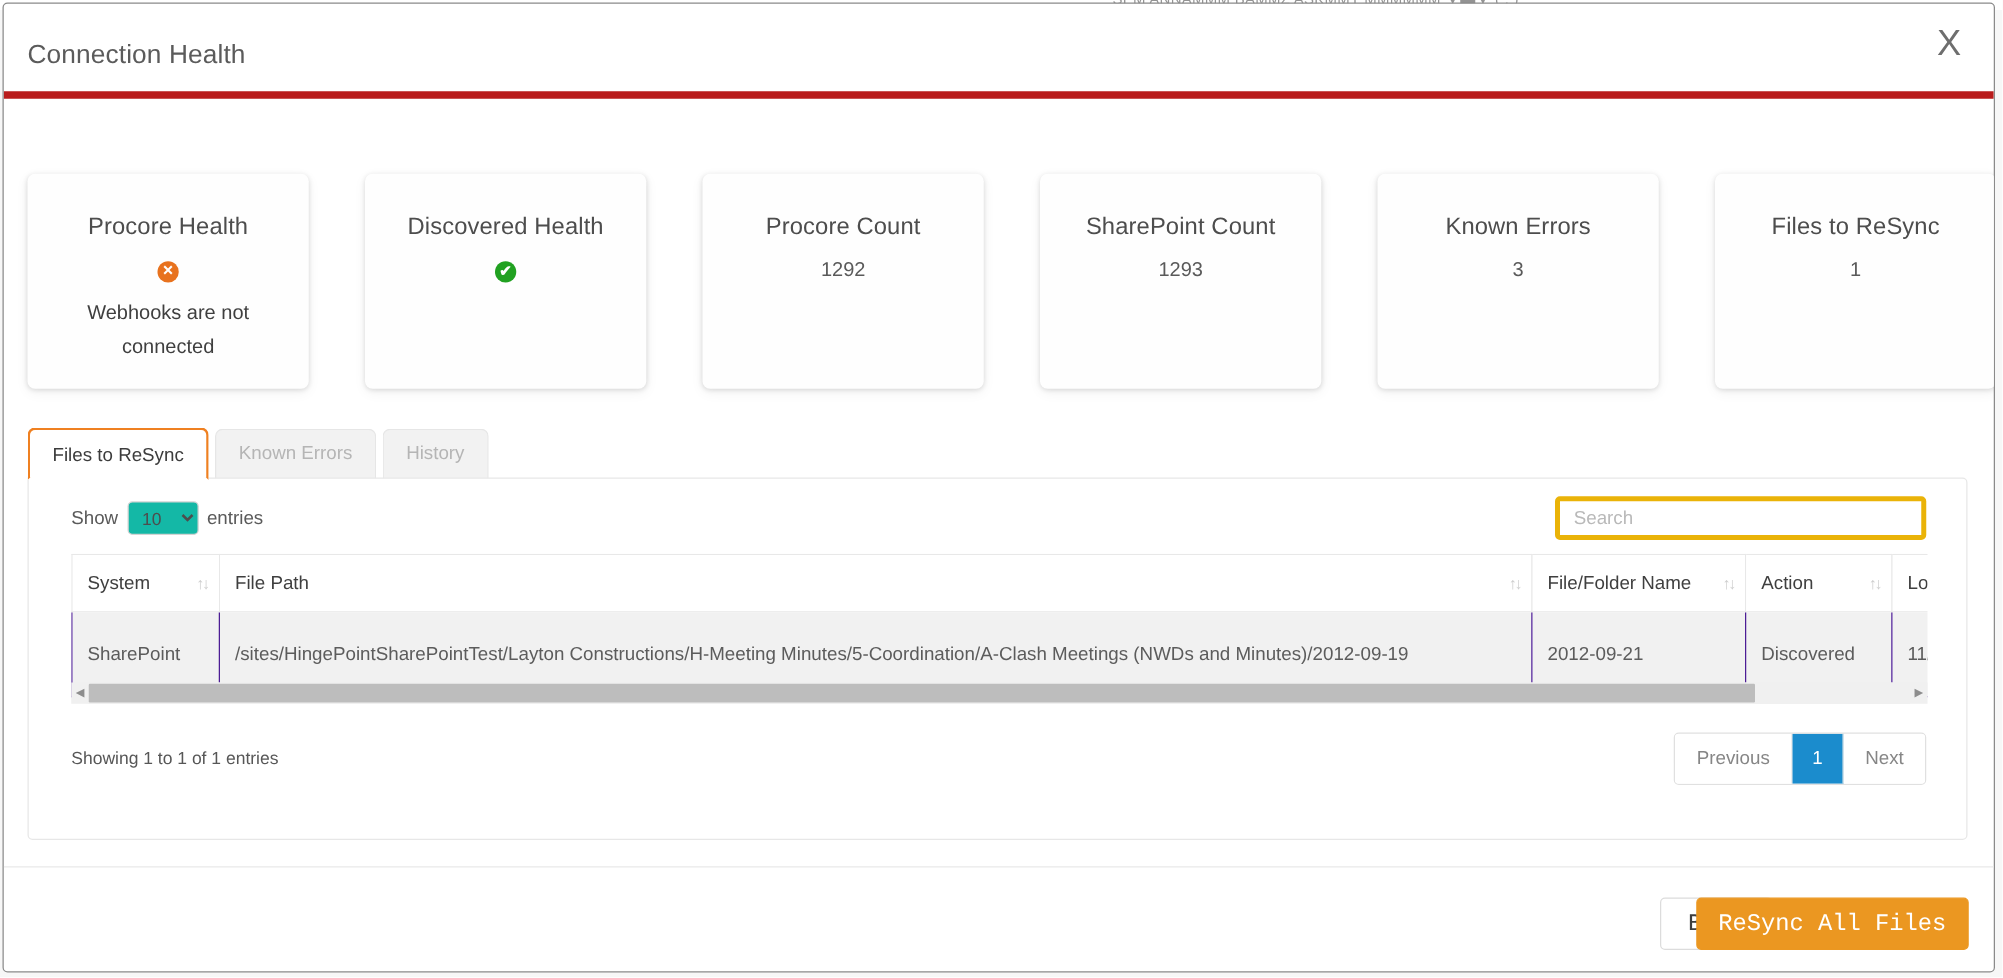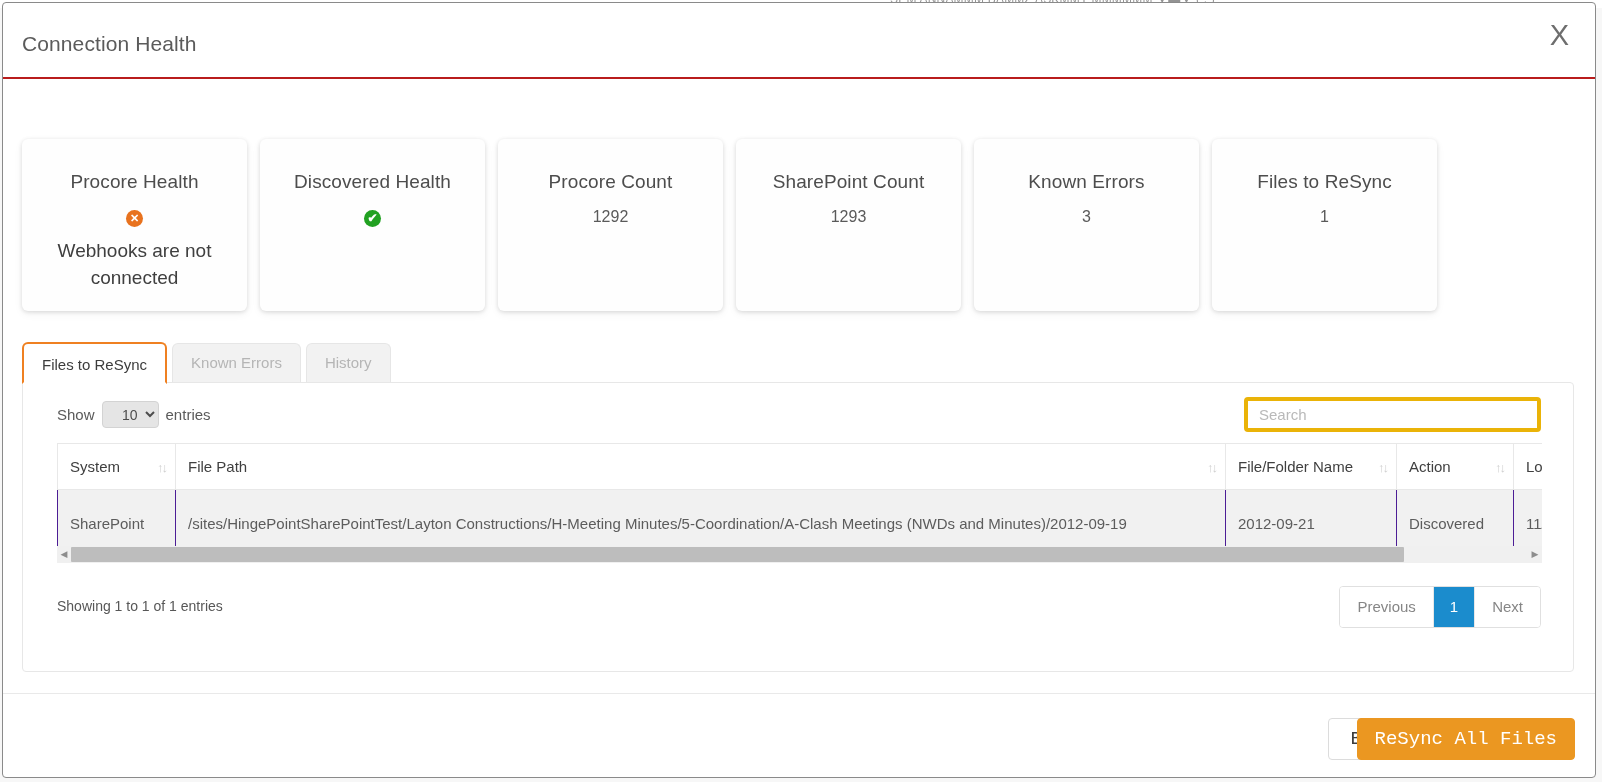--- a/index.html
+++ b/index.html
@@ -48,21 +48,21 @@
     border: 1px solid #8a8a8a;
     border-radius: 4px;
     box-sizing: border-box;
     overflow: hidden;
   }
 
   
   .modal-header {
     position: relative;
     height: 76px;
-    border-bottom: 2px solid #b91c1c;
+    border-bottom: 6px solid #b91c1c;
     box-sizing: border-box;
   }
   .modal-title {
     position: absolute;
     left: 19px;
     top: 29px;
     font-size: 21px;
     color: #5b5b5b;
     letter-spacing: .1px;
   }
@@ -80,21 +80,21 @@
     padding: 2px 6px;
   }
 
   
   .cards {
     position: absolute;
     left: 19px;
     top: 136px;
     width: 1552px;
     display: flex;
-    gap: 13px;
+    gap: 45px;
   }
   .card {
     width: 225px;
     height: 172px;
     background: #fefefe;
     border-radius: 6px;
     box-shadow: 0 1px 4px rgba(0,0,0,.13), 0 3px 10px rgba(0,0,0,.05);
     box-sizing: border-box;
     padding-top: 32px;
     text-align: center;
@@ -126,21 +126,21 @@
     width: 17px; height: 17px;
     color: #ffffff;
     font-size: 11px;
     line-height: 17px;
     text-align: center;
     font-weight: bold;
   }
   .dot.ok .glyph { font-size: 12px; }
   .card-sub {
     margin-top: 10px;
-    font-size: 19px;
+    font-size: 16px;
     color: #3f3f3f;
     line-height: 27px;
     padding: 0 18px;
   }
   .card-value {
     margin-top: 15px;
     font-size: 16px;
     color: #5a5a5a;
   }
 
@@ -208,23 +208,22 @@
     align-items: center;
     gap: 7px;
   }
   .entries-select {
     font-family: "Liberation Sans", sans-serif;
     font-size: 14px;
     color: #4d4d4d;
     padding: 3px 4px 3px 7px;
     border: 1px solid #d3d3d3;
     border-radius: 4px;
-    background: #e5e5e5;
+    background: #14b8a6;
     height: 27px;
-    text-align: right;
   }
   .search-input {
     position: absolute;
     right: 32px;
     top: 14px;
     width: 297px;
     height: 35px;
     box-sizing: border-box;
     border: 4px solid #eab308;
     border-radius: 4px;

